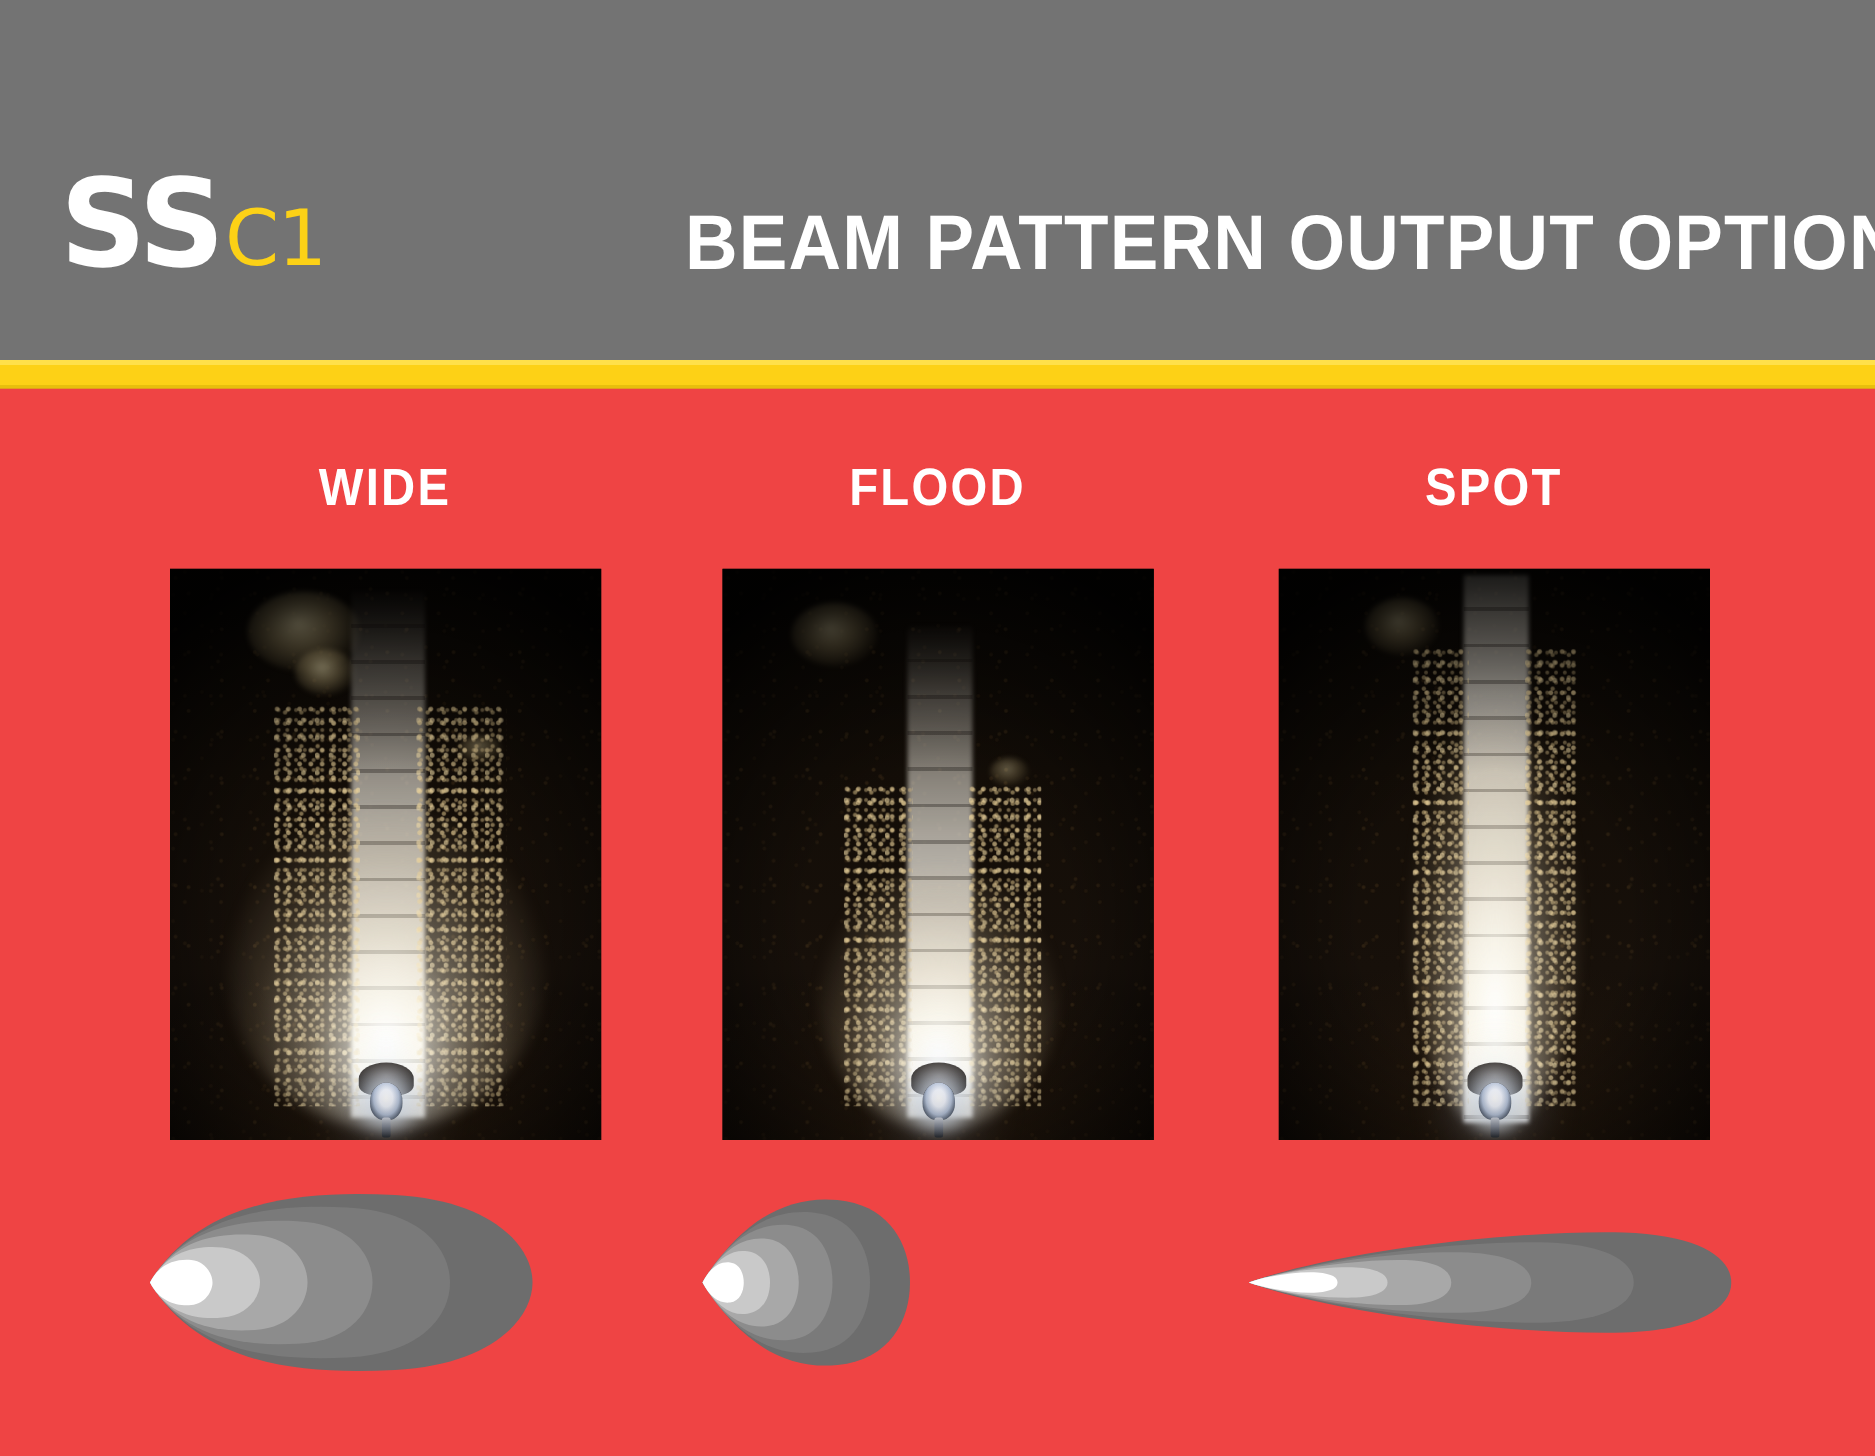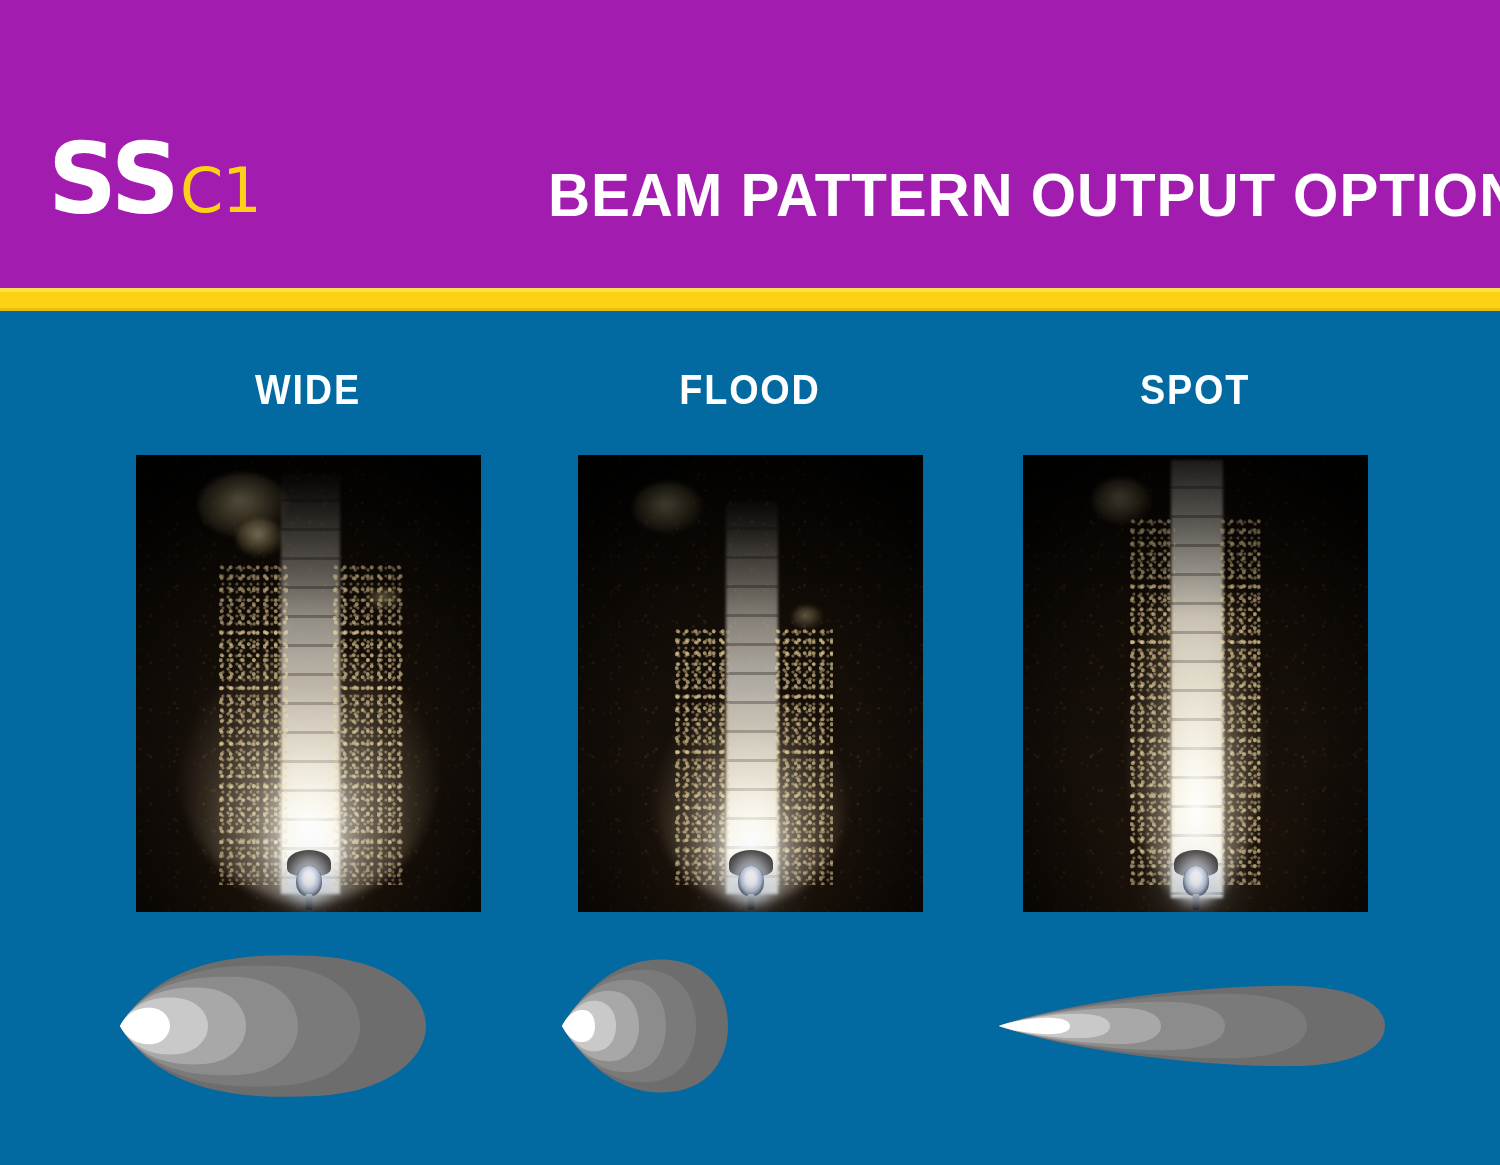--- a/index.html
+++ b/index.html
@@ -8,21 +8,21 @@
     width:1500px;height:1165px;
     background:#313131;
     font-family:"Liberation Sans", sans-serif;
     overflow:hidden;
     position:relative;
   }
 
   
   #header{
     position:absolute;left:0;top:0;width:1500px;height:288px;
-    background:#a21caf;
+    background:#737373;
   }
   #logo{
     position:absolute;left:48px;top:136px;
     height:86px;
     display:flex;align-items:baseline;
     user-select:none;
   }
   #logo .logo-ss{
     font-family:"DejaVu Sans", sans-serif;
     font-weight:bold;
@@ -68,21 +68,21 @@
     background:#ffe04a;
   }
   #divider .div-lo{
     position:absolute;left:0;bottom:0;width:100%;height:3px;
     background:#e8bf0c;
   }
 
   
   #body{
     position:absolute;left:0;top:311px;width:1500px;height:854px;
-    background:#0369a1;
+    background:#ef4444;
   }
 
   .column{
     position:absolute;
     top:0;
     width:420px;
   }
   #col-wide{left:98px;}
   #col-flood{left:540px;}
   #col-spot{left:985px;}

